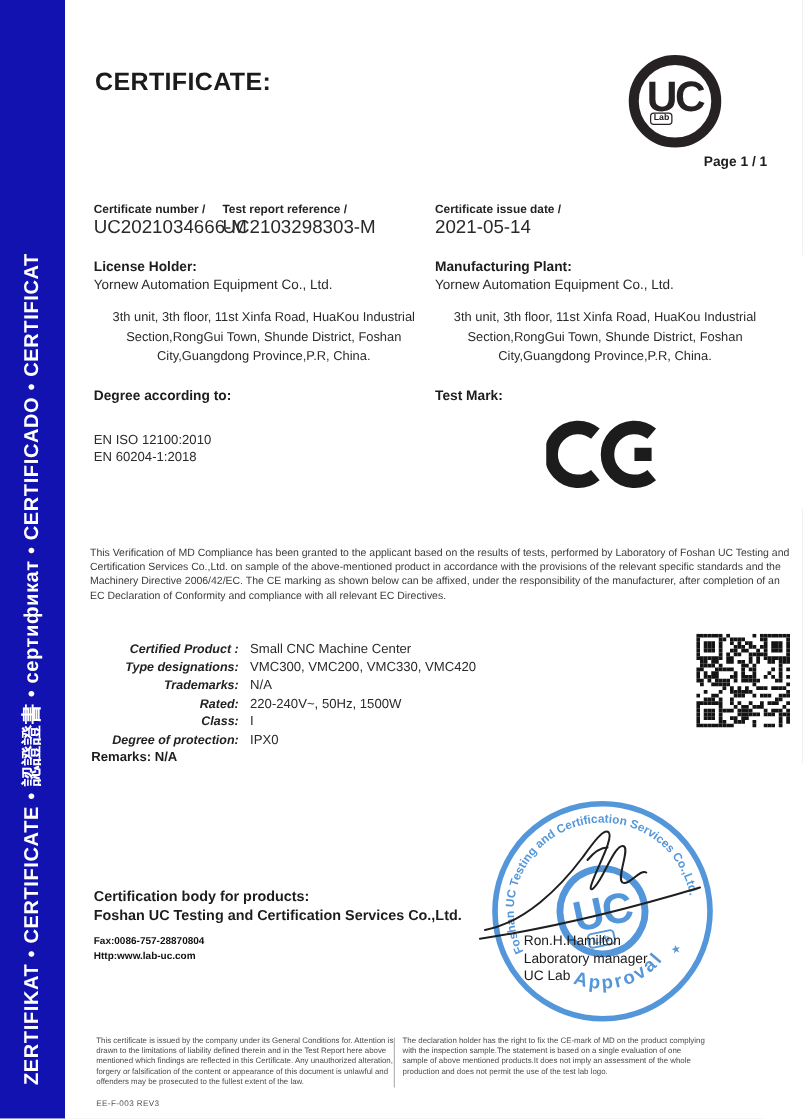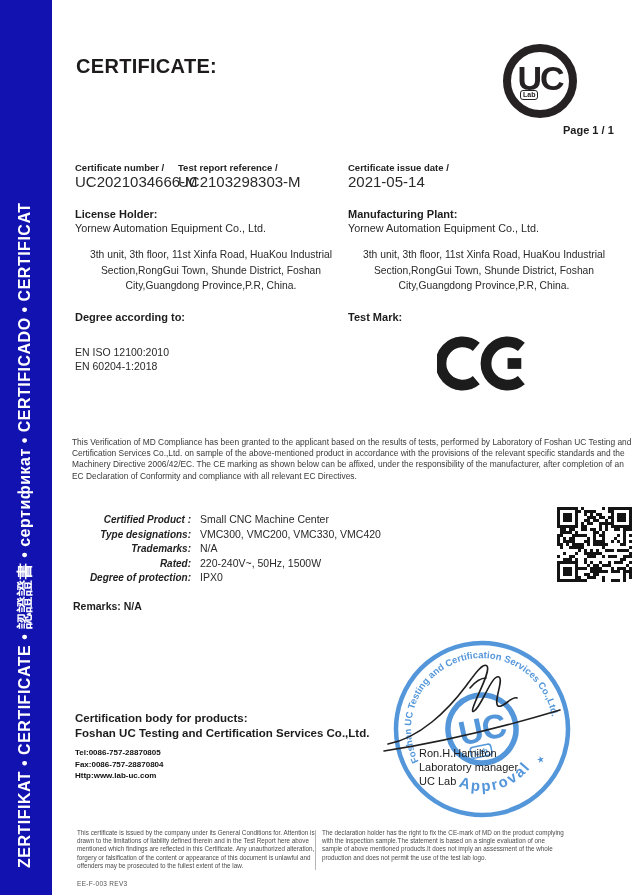--- a/index.html
+++ b/index.html
@@ -137,20 +137,24 @@
       <div class="p-label">Type designations:</div>
       <div class="p-value">VMC300, VMC200, VMC330, VMC420</div>
     </div>
     <div class="p-row">
       <div class="p-label">Trademarks:</div>
       <div class="p-value">N/A</div>
     </div>
     <div class="p-row">
       <div class="p-label">Rated:</div>
       <div class="p-value">220-240V~, 50Hz, 1500W</div>
+    </div>
+    <div class="p-row">
+      <div class="p-label">Class:</div>
+      <div class="p-value">I</div>
     </div>
     <div class="p-row">
       <div class="p-label">Degree of protection:</div>
       <div class="p-value">IPX0</div>
     </div>
   </div>
   <div class="remarks">Remarks: N/A</div>
 
   <div class="qr"><svg width="75" height="75" viewBox="0 0 75 75">
         <rect width="75" height="75" fill="#fff"></rect>
@@ -508,21 +512,20 @@
   <div class="signer">
     <div>Ron.H.Hamilton</div>
     <div>Laboratory manager</div>
     <div>UC Lab</div>
   </div>
 
   <div class="cert-body">
     <div class="cert-body-label">Certification body for products:</div>
     <div class="cert-body-name">Foshan UC Testing and Certification Services Co.,Ltd.</div>
     <div class="contact">
-      <div>Tel:0086-757-28870805</div>
       <div>Fax:0086-757-28870804</div>
       <div>Http:www.lab-uc.com</div>
     </div>
   </div>
 
   <div class="foot-left">This certificate is issued by the company under its General Conditions for. Attention is drawn to the limitations of liability defined therein and in the Test Report here above mentioned which findings are reflected in this Certificate. Any unauthorized alteration, forgery or falsification of the content or appearance of this document is unlawful and offenders may be prosecuted to the fullest extent of the law.</div>
   <div class="foot-divider"></div>
   <div class="foot-right">The declaration holder has the right to fix the CE-mark of MD on the product complying with the inspection sample.The statement is based on a single evaluation of one sample of above mentioned products.It does not imply an assessment of the whole production and does not permit the use of the test lab logo.</div>
   <div class="form-code">EE-F-003 REV3</div>
 

